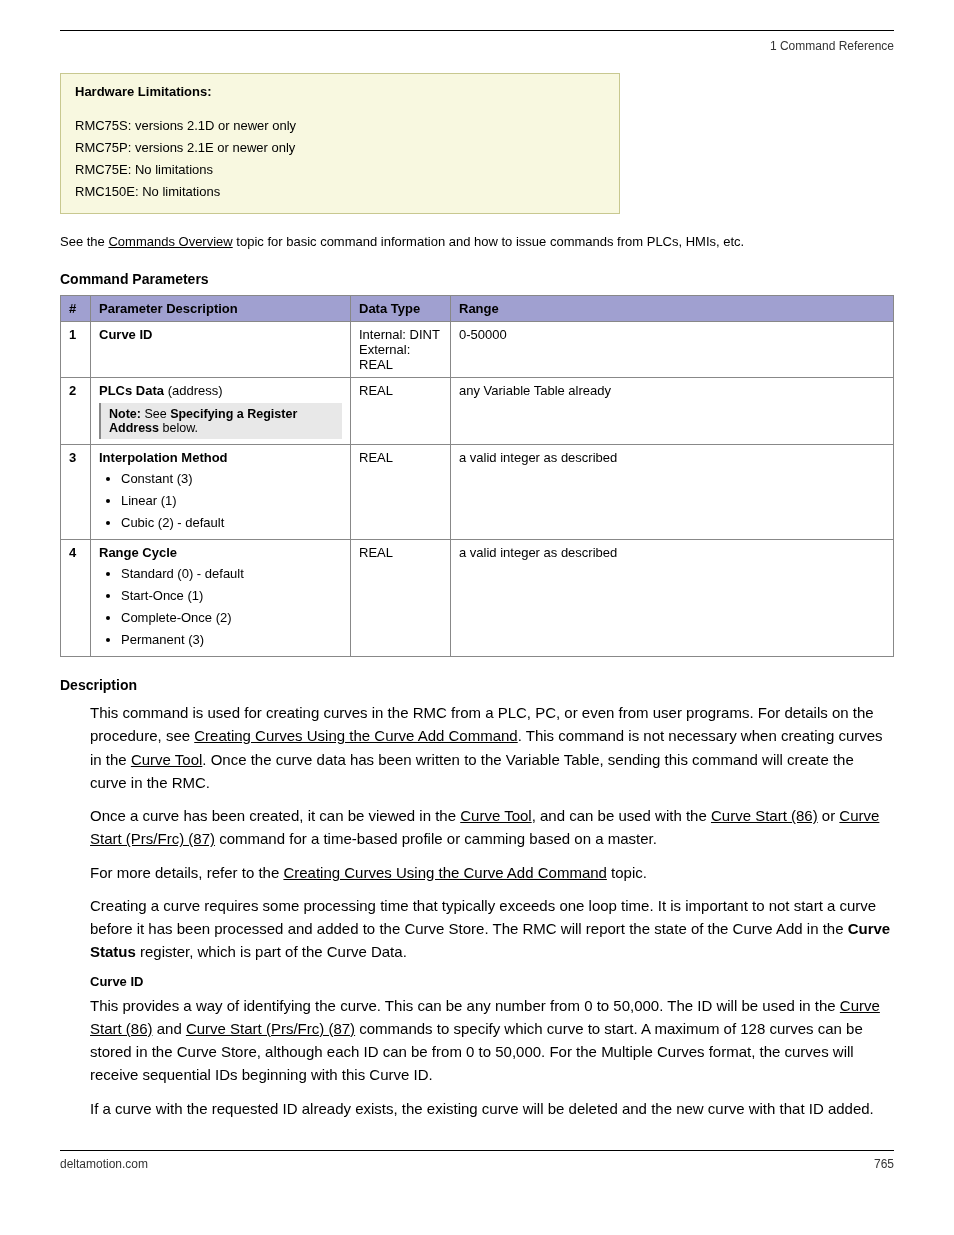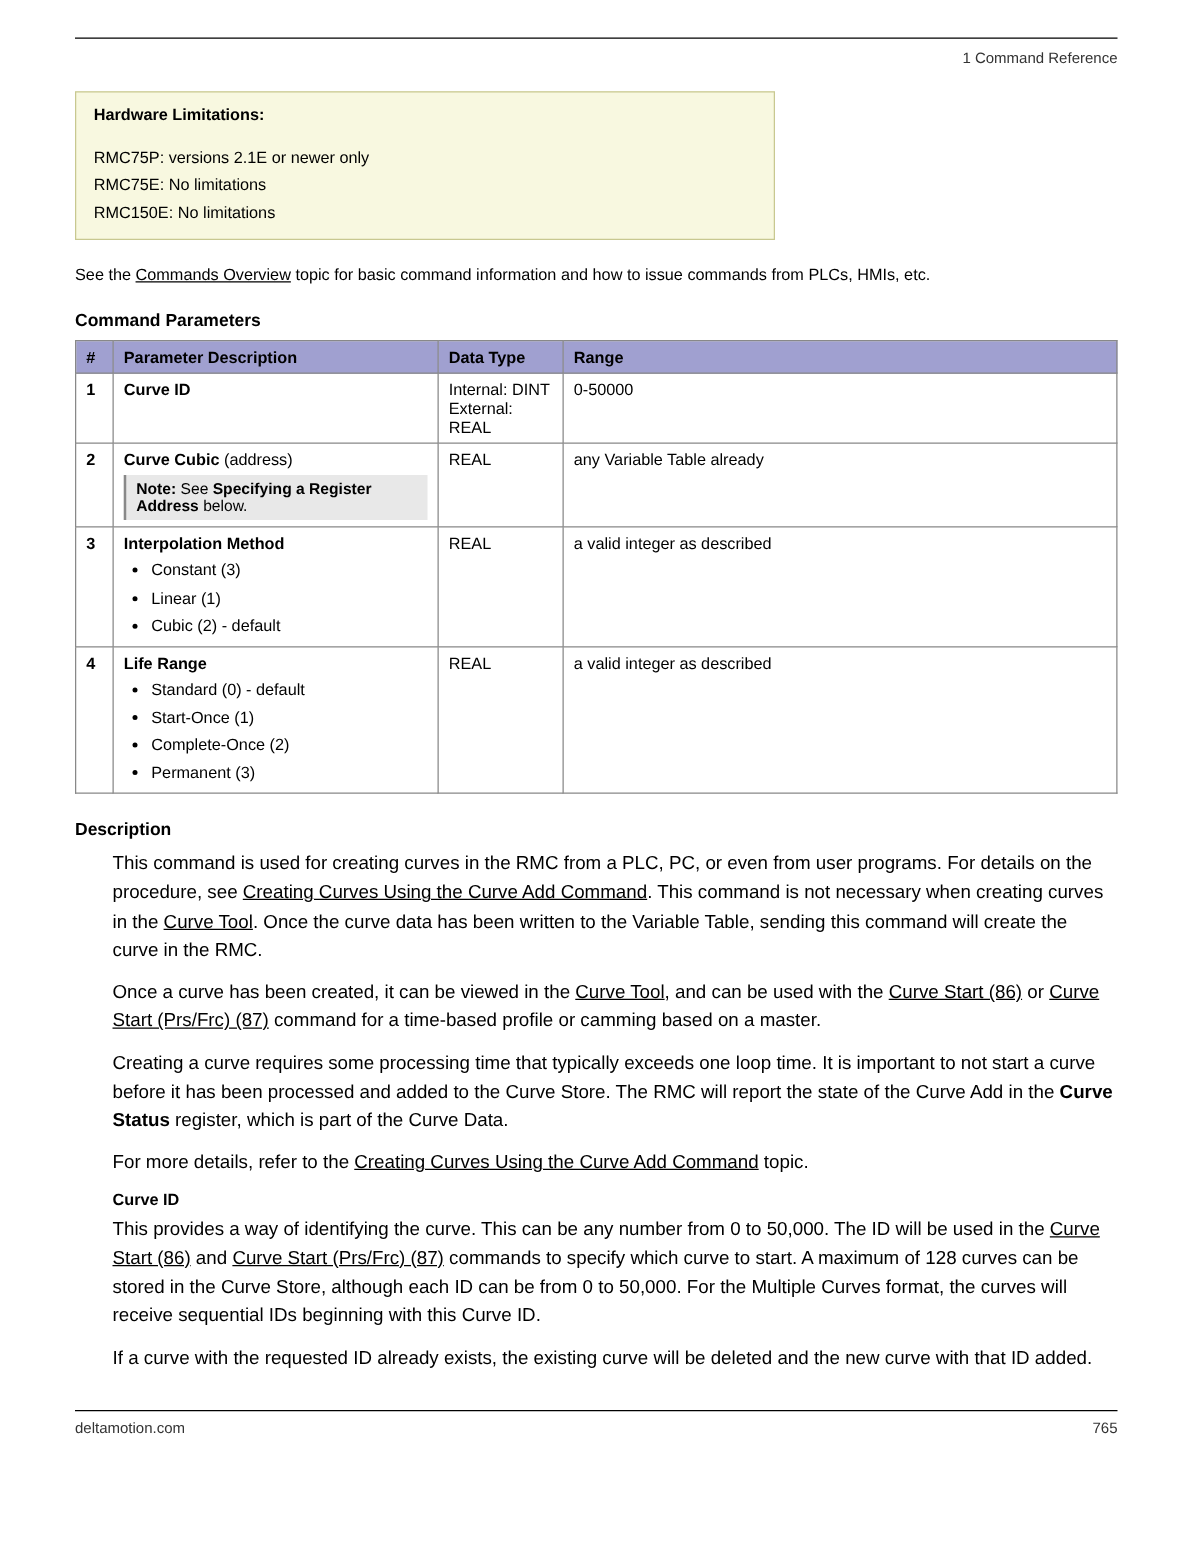--- a/index.html
+++ b/index.html
@@ -165,20 +165,21 @@
   <hr class="header-rule">
   <div class="header-line">
     <span>1  Command Reference</span>
   </div>
 
   <div class="hw-box">
     <div class="hw-label">
       <span>Hardware Limitations:</span>
     </div>
     <div class="hw-values">
+      <div>RMC75S: versions 2.1D or newer only</div>
       <div>RMC75P: versions 2.1E or newer only</div>
       <div>RMC75E: No limitations</div>
       <div>RMC150E: No limitations</div>
     </div>
   </div>
 
   <div class="intro-text">
     See the <a href="#">Commands Overview</a> topic for basic command information and how to issue commands from PLCs, HMIs, etc.
   </div>
 
@@ -198,21 +199,21 @@
       <tr>
         <td>1</td>
         <td><strong>Curve ID</strong></td>
         <td>Internal: DINT<br>External: REAL</td>
         <td>0-50000</td>
       </tr>
 
       <tr>
         <td>2</td>
         <td>
-          <strong>Curve Cubic</strong> (address)
+          <strong>PLCs Data</strong> (address)
           <div class="note-box">
             <strong>Note:</strong> See <strong>Specifying a Register Address</strong> below.
           </div>
         </td>
         <td>REAL</td>
         <td>any Variable Table already</td>
       </tr>
 
       <tr>
         <td>3</td>
@@ -224,21 +225,21 @@
             <li>Cubic (2) - default</li>
           </ul>
         </td>
         <td>REAL</td>
         <td>a valid integer as described</td>
       </tr>
 
       <tr>
         <td>4</td>
         <td>
-          <strong>Life Range</strong>
+          <strong>Range Cycle</strong>
           <ul class="bullet-list">
             <li>Standard (0) - default</li>
             <li>Start-Once (1)</li>
             <li>Complete-Once (2)</li>
             <li>Permanent (3)</li>
           </ul>
         </td>
         <td>REAL</td>
         <td>a valid integer as described</td>
       </tr>
@@ -250,25 +251,25 @@
 
     <p class="description-para">
       This command is used for creating curves in the RMC from a PLC, PC, or even from user programs. For details on the procedure, see <a href="#">Creating Curves Using the Curve Add Command</a>. This command is not necessary when creating curves in the <a href="#">Curve Tool</a>. Once the curve data has been written to the Variable Table, sending this command will create the curve in the RMC.
     </p>
 
     <p class="description-para">
       Once a curve has been created, it can be viewed in the <a href="#">Curve Tool</a>, and can be used with the <a href="#">Curve Start (86)</a> or <a href="#">Curve Start (Prs/Frc) (87)</a> command for a time-based profile or camming based on a master.
     </p>
 
     <p class="description-para">
+      For more details, refer to the <a href="#">Creating Curves Using the Curve Add Command</a> topic.
+    </p>
+
+    <p class="description-para">
       Creating a curve requires some processing time that typically exceeds one loop time. It is important to not start a curve before it has been processed and added to the Curve Store. The RMC will report the state of the Curve Add in the <strong>Curve Status</strong> register, which is part of the Curve Data.
-    </p>
-
-    <p class="description-para">
-      For more details, refer to the <a href="#">Creating Curves Using the Curve Add Command</a> topic.
     </p>
 
     <div class="subsection-heading">Curve ID</div>
 
     <p class="description-para">
       This provides a way of identifying the curve. This can be any number from 0 to 50,000. The ID will be used in the <a href="#">Curve Start (86)</a> and <a href="#">Curve Start (Prs/Frc) (87)</a> commands to specify which curve to start. A maximum of 128 curves can be stored in the Curve Store, although each ID can be from 0 to 50,000. For the Multiple Curves format, the curves will receive sequential IDs beginning with this Curve ID.
     </p>
 
     <p class="description-para">
       If a curve with the requested ID already exists, the existing curve will be deleted and the new curve with that ID added.

